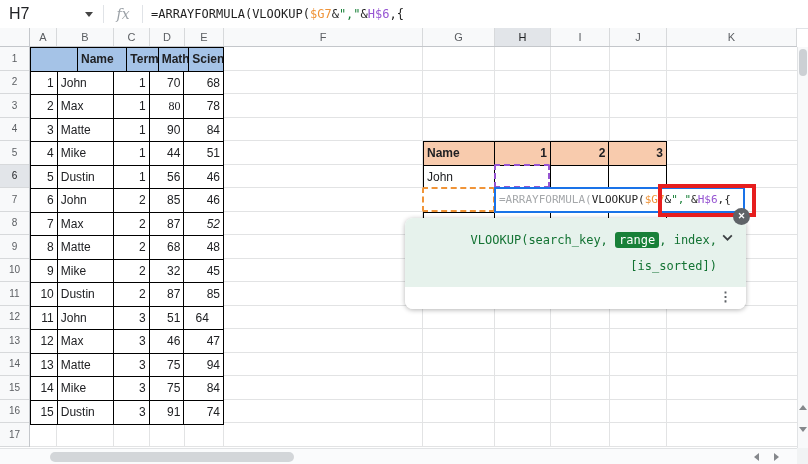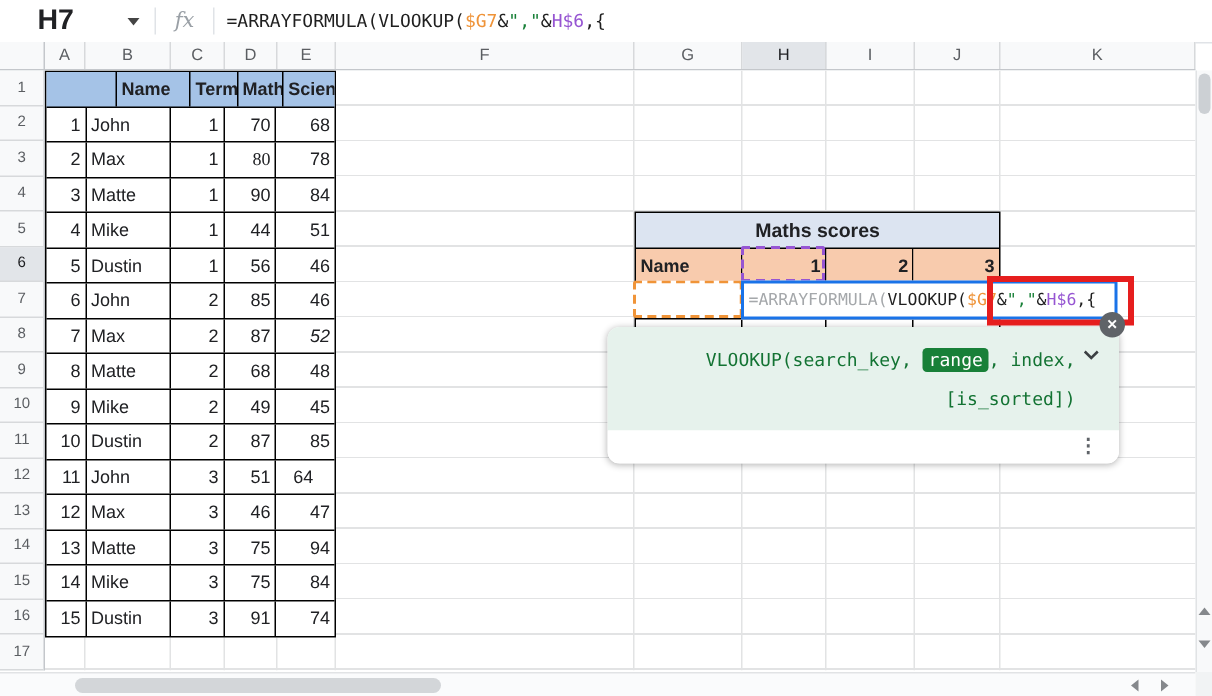--- a/index.html
+++ b/index.html
@@ -3,21 +3,21 @@
 <meta charset="utf-8">
 <style>
   html,body{margin:0;padding:0;background:#fff;}
   .app{position:relative;width:808px;height:464px;background:#fff;overflow:hidden;
        font-family:"Liberation Sans",sans-serif;color:#202124;}
 
   
   .fbar{position:absolute;left:0;top:0;width:808px;height:28px;background:#fff;
         border-bottom:1px solid #e0e3e7;display:flex;align-items:center;}
   .namebox{position:relative;width:103px;height:100%;display:flex;align-items:center;cursor:pointer;}
-  .namebox .ref{font-size:19px;padding-left:25px;color:#202124;font-weight:bold;}
+  .namebox .ref{font-size:16px;padding-left:9px;color:#202124;}
   .caret{position:absolute;right:10px;top:12px;width:0;height:0;
          border-left:4px solid transparent;border-right:4px solid transparent;border-top:5px solid #444;}
   .vdiv{width:1px;height:18px;background:#e0e3e7;}
   .fx{font-family:"DejaVu Serif",serif;font-style:italic;font-size:14px;color:#9aa0a6;
       width:38px;text-align:center;}
   .ftext{flex:1;font-family:"DejaVu Sans Mono",monospace;font-size:12px;padding-left:8px;
          white-space:pre;color:#1f1f1f;}
 
   
   .tok-black{color:#1f1f1f;}
@@ -240,21 +240,21 @@
           <div class="dt-cell ar" style="width: 27px;">8</div>
           <div class="dt-cell al" style="width: 57px;">Matte</div>
           <div class="dt-cell ar" style="width: 36px;">2</div>
           <div class="dt-cell ar" style="width: 35px;">68</div>
           <div class="dt-cell ar" style="width: 39px;">48</div>
         </div>
         <div class="dt-row">
           <div class="dt-cell ar" style="width: 27px;">9</div>
           <div class="dt-cell al" style="width: 57px;">Mike</div>
           <div class="dt-cell ar" style="width: 36px;">2</div>
-          <div class="dt-cell ar" style="width: 35px;">49</div>
+          <div class="dt-cell ar" style="width: 35px;">32</div>
           <div class="dt-cell ar" style="width: 39px;">45</div>
         </div>
         <div class="dt-row">
           <div class="dt-cell ar" style="width: 27px;">10</div>
           <div class="dt-cell al" style="width: 57px;">Dustin</div>
           <div class="dt-cell ar" style="width: 36px;">2</div>
           <div class="dt-cell ar" style="width: 35px;">87</div>
           <div class="dt-cell ar" style="width: 39px;">85</div>
         </div>
         <div class="dt-row">
@@ -288,21 +288,20 @@
         <div class="dt-row">
           <div class="dt-cell ar" style="width: 27px;">15</div>
           <div class="dt-cell al" style="width: 57px;">Dustin</div>
           <div class="dt-cell ar" style="width: 36px;">3</div>
           <div class="dt-cell ar" style="width: 35px;">91</div>
           <div class="dt-cell ar" style="width: 39px;">74</div>
         </div>
       </div>
 
     <div class="scores">
-      <div class="s-title">Maths scores</div>
       <div class="s-row" id="scoreshdr">
           <div class="s-cell s-hdr al" style="width: 72px;">Name</div>
           <div class="s-cell s-hdr ar" style="width: 56px;">1</div>
           <div class="s-cell s-hdr ar" style="width: 59px;">2</div>
           <div class="s-cell s-hdr ar" style="width: 57px;">3</div>
         </div>
       <div class="s-row" id="scoresname">
           <div class="s-cell al" style="width: 72px;">John</div>
           <div class="s-cell al" style="width: 56px;"></div>
           <div class="s-cell al" style="width: 59px;"></div>

